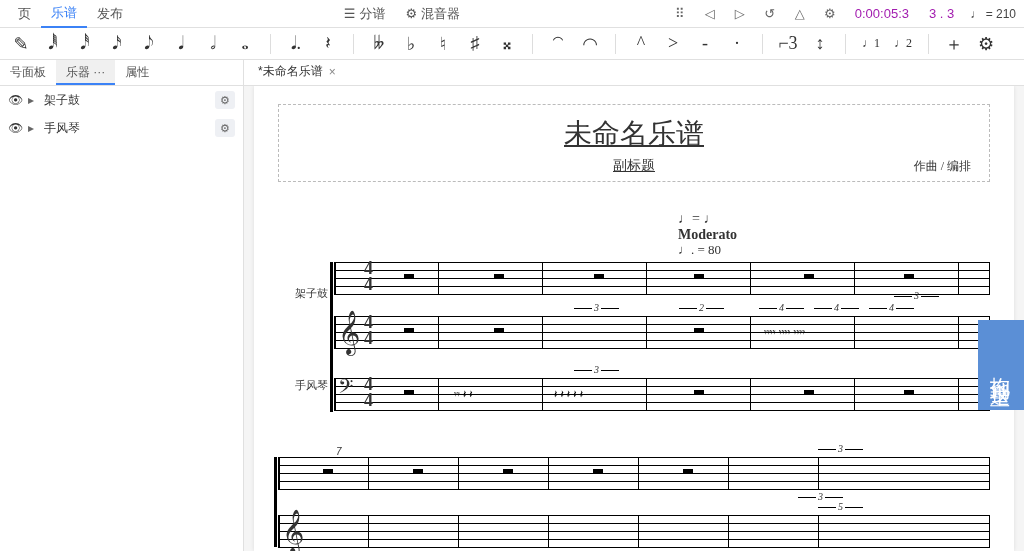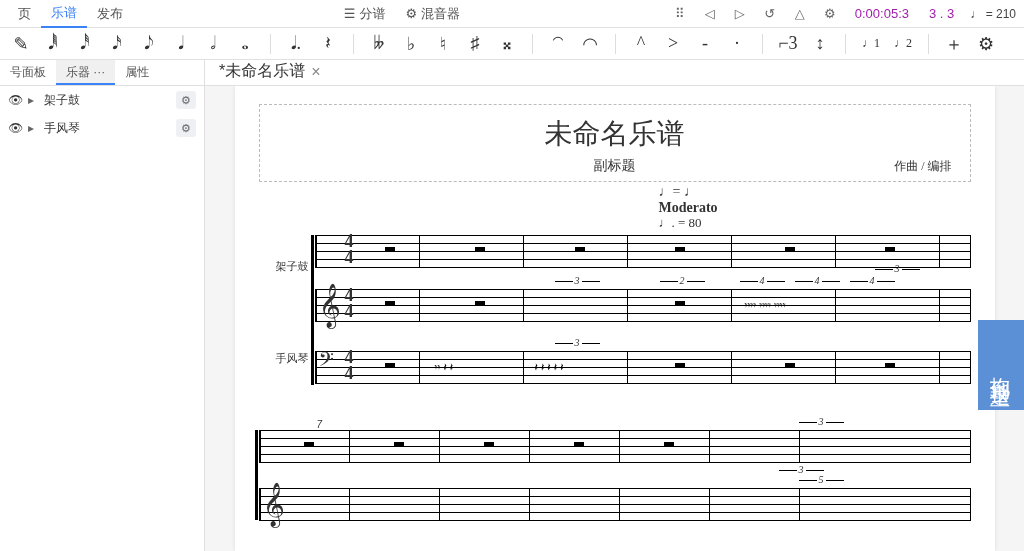--- a/index.html
+++ b/index.html
@@ -18,42 +18,42 @@
   
   
   .toolbar { height: 32px; display: flex; align-items: center; padding: 0 10px; gap: 10px; border-bottom: 1px solid #e0e0e0; background: #fff; }
   .toolbar .tbtn { width: 22px; height: 24px; display: flex; align-items: center; justify-content: center; cursor: pointer; color: #333; font-family: "Segoe UI Symbol", serif; font-size: 18px; }
   .toolbar .tsep { width: 1px; height: 20px; background: #ddd; margin: 0 4px; }
   
   
   .body { display: flex; height: calc(551px - 60px); }
   
   
-  .left-panel { width: 205px; border-right: 1px solid #e0e0e0; background: #fff; display: flex; flex-direction: column; }
+  .left-panel { width: 244px; border-right: 1px solid #e0e0e0; background: #fff; display: flex; flex-direction: column; }
   .panel-tabs { display: flex; border-bottom: 1px solid #e0e0e0; height: 26px; }
   .panel-tabs .ptab { padding: 4px 10px; font-size: 12px; color: #555; cursor: pointer; }
   .panel-tabs .ptab.active { background: #f0f0f0; border-bottom: 2px solid #3b82f6; }
   .add-row { display: flex; align-items: center; background: #f5f5f5; border-bottom: 1px solid #eee; height: 26px; padding: 0 8px; }
   .add-btn { flex: 1; text-align: center; font-size: 12px; color: #555; cursor: pointer; }
   .add-row .small-btn { width: 22px; height: 20px; display: flex; align-items: center; justify-content: center; color: #bbb; }
   .inst-row { display: flex; align-items: center; height: 28px; padding: 0 8px; gap: 6px; font-size: 12px; color: #333; }
   .inst-row .caret { width: 10px; color: #666; cursor: pointer; }
   .inst-row .vis { width: 14px; cursor: pointer; }
   .inst-row .name { flex: 1; }
   .inst-row .gear { width: 20px; height: 18px; border-radius: 3px; background: #eef0f4; display: flex; align-items: center; justify-content: center; color: #666; cursor: pointer; font-size: 11px; }
   
   
   .score-wrap { flex: 1; display: flex; flex-direction: column; background: #f5f5f5; position: relative; }
   .doc-tabs { height: 26px; background: #fff; border-bottom: 1px solid #e0e0e0; display: flex; align-items: center; padding-left: 4px; }
-  .doc-tab { padding: 3px 10px; font-size: 16px; color: #555; display: flex; align-items: center; gap: 6px; border-bottom: 2px solid transparent; }
+  .doc-tab { padding: 3px 10px; font-size: 12px; color: #555; display: flex; align-items: center; gap: 6px; border-bottom: 2px solid transparent; }
   .doc-tab.active { color: #333; }
   .doc-tab .close { cursor: pointer; color: #888; }
   .page-scroll { flex: 1; overflow: hidden; display: flex; justify-content: center; padding-top: 0; position: relative; }
   .page { width: 760px; background: #fff; box-shadow: 0 0 4px rgba(0,0,0,0.1); padding: 18px 24px 0 24px; position: relative; }
-  .title-box { border: 1px dashed #bbb; padding: 10px 18px 6px; margin-bottom: 2px; position: relative; }
+  .title-box { border: 1px dashed #bbb; padding: 10px 18px 6px; margin-bottom: 29px; position: relative; text-decoration: underline; }
   .title-box .title { text-align: center; font-family: "SimSun","Songti SC",serif; font-size: 28px; }
   .title-box .subtitle { text-align: center; font-family: "SimSun","Songti SC",serif; font-size: 14px; margin-top: 4px; }
   .title-box .composer { position: absolute; right: 18px; bottom: 6px; font-size: 12px; font-family: "SimSun","Songti SC",serif; }
   
   .tempo-mark { margin-left: 400px; font-family: "Times New Roman", serif; font-size: 13px; line-height: 1.15; }
   .tempo-mark .row1 { font-size: 14px; }
   .tempo-mark .mod { font-weight: bold; font-size: 14px; }
   
   
   .system { margin-top: 4px; }

